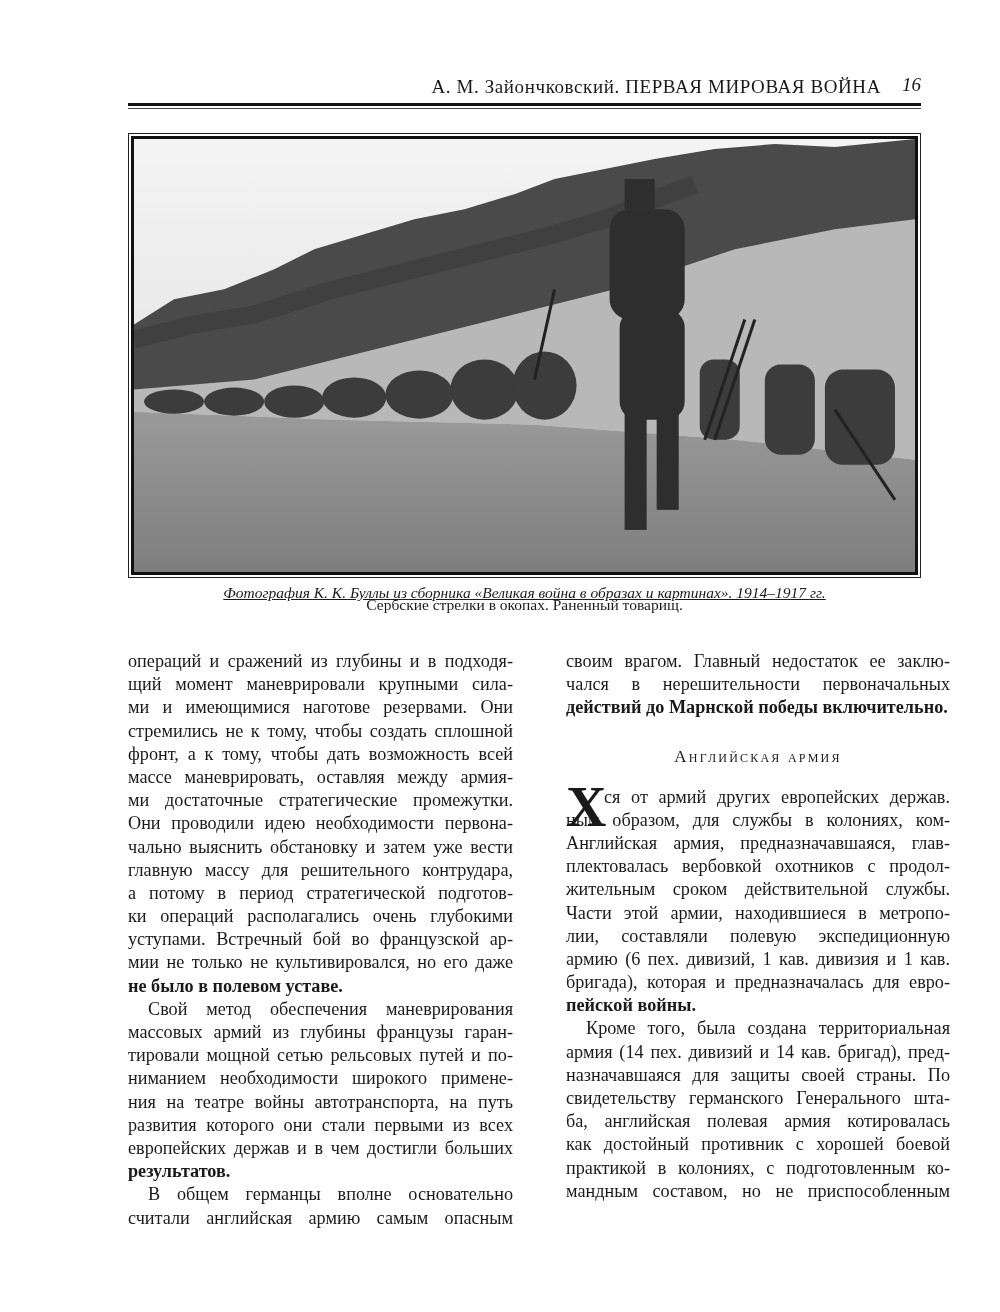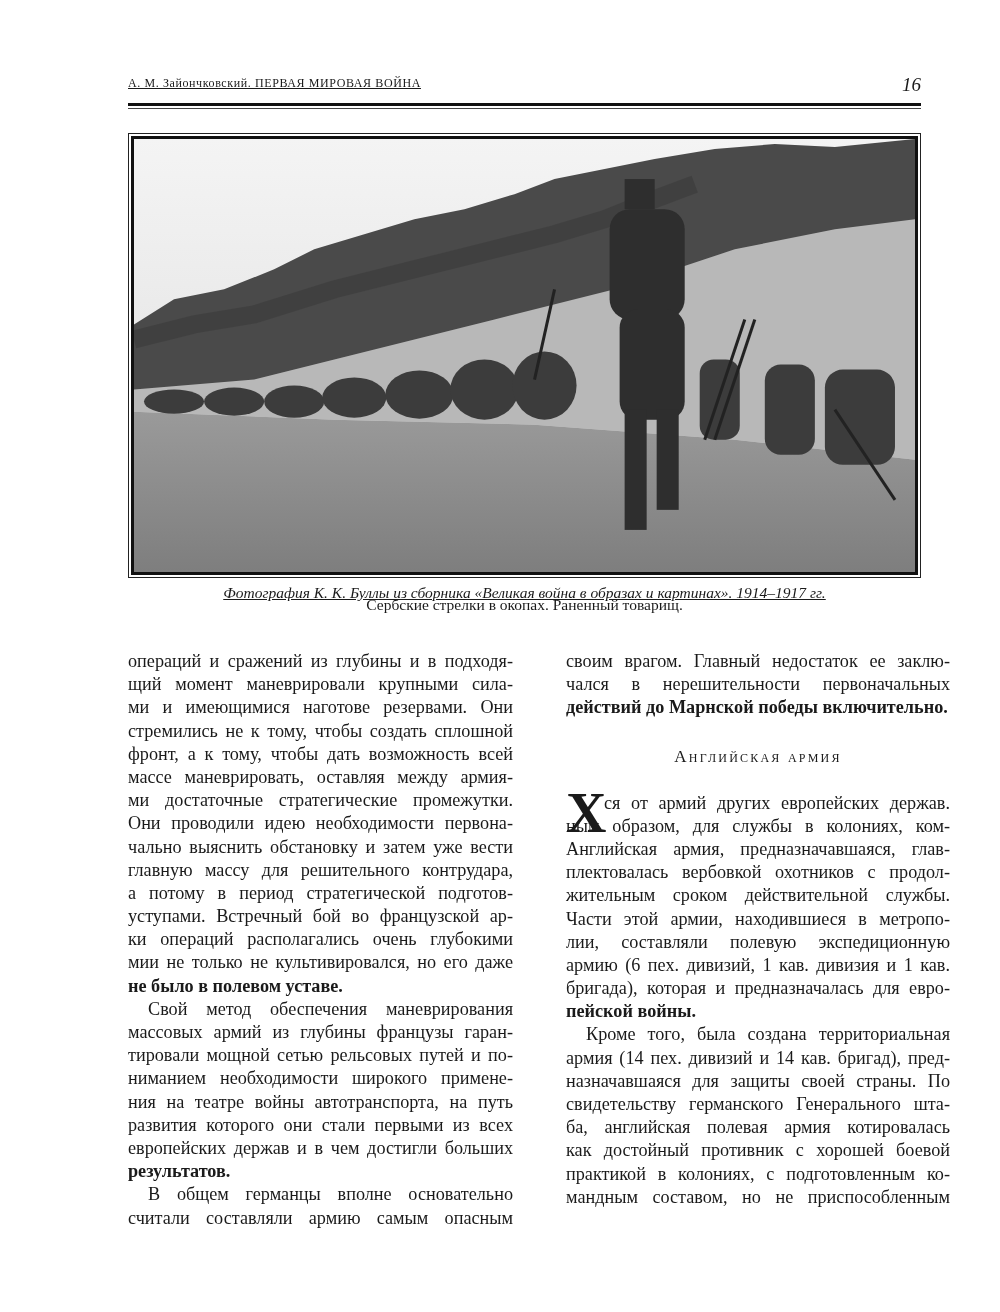--- a/index.html
+++ b/index.html
@@ -4,22 +4,22 @@
 <style>
   html, body { margin: 0; padding: 0; background: #ffffff; }
   body {
     width: 1000px; height: 1312px; position: relative; overflow: hidden;
     font-family: "Liberation Serif", "DejaVu Serif", serif; color: #1a1a1a;
   }
   .running-head {
     position: absolute; left: 128px; top: 74px; width: 793px; height: 24px;
   }
   .running-head .title {
-    position: absolute; left: 0; right: 40px; text-align: left;
-    font-size: 12px; letter-spacing: 0.6px; top: 2px; text-decoration: underline;
+    position: absolute; left: 0; right: 40px; text-align: right;
+    font-size: 19px; letter-spacing: 0.6px; top: 2px;
   }
   .running-head .folio {
     position: absolute; right: 0; top: 0; font-size: 19px; font-style: italic;
   }
   .rule-thick { position: absolute; left: 128px; width: 793px; top: 103px; height: 3px; background: #111; }
   .rule-thin { position: absolute; left: 128px; width: 793px; top: 108px; height: 1px; background: #444; }
 
   .photo-frame {
     position: absolute; left: 128px; top: 133px; width: 793px; height: 445px;
     box-sizing: border-box; border: 1px solid #222; padding: 2px; background: #fff;
@@ -40,21 +40,21 @@
     position: absolute; top: 650px; width: 385px; font-size: 18.2px; line-height: 23.2px;
     text-align: justify;
   }
   .column.left { left: 128px; }
   .column.right { left: 566px; width: 384px; }
   .line { display: block; text-align: justify; text-align-last: justify; white-space: nowrap; height: 23.2px; }
   .line.last { text-align-last: left; font-weight: bold; }
   .line.indent { padding-left: 20px; }
   .section-heading {
     display: block; text-align: center; font-size: 17px; letter-spacing: 2.2px;
-    margin-top: 25px; margin-bottom: 27px; height: 20px; font-variant: small-caps;
+    margin-top: 25px; margin-bottom: 21px; height: 20px; font-variant: small-caps;
   }
   .dropcap-wrap { position: relative; }
   .dropcap {
     position: absolute; left: 0; top: -4px; font-size: 56px; line-height: 50px; font-weight: bold;
   }
   .line.dc { padding-left: 38px; }
 </style>
 </head>
 <body>
 
@@ -126,34 +126,34 @@
   <span class="line">щий момент маневрировали крупными сила-</span>
   <span class="line">ми и имеющимися наготове резервами. Они</span>
   <span class="line">стремились не к тому, чтобы создать сплошной</span>
   <span class="line">фронт, а к тому, чтобы дать возможность всей</span>
   <span class="line">массе маневрировать, оставляя между армия-</span>
   <span class="line">ми достаточные стратегические промежутки.</span>
   <span class="line">Они проводили идею необходимости первона-</span>
   <span class="line">чально выяснить обстановку и затем уже вести</span>
   <span class="line">главную массу для решительного контрудара,</span>
   <span class="line">а потому в период стратегической подготов-</span>
+  <span class="line">ки операций располагались очень глубокими</span>
   <span class="line">уступами. Встречный бой во французской ар-</span>
-  <span class="line">ки операций располагались очень глубокими</span>
   <span class="line">мии не только не культивировался, но его даже</span>
   <span class="line last">не было в полевом уставе.</span>
   <span class="line indent">Свой метод обеспечения маневрирования</span>
   <span class="line">массовых армий из глубины французы гаран-</span>
   <span class="line">тировали мощной сетью рельсовых путей и по-</span>
   <span class="line">ниманием необходимости широкого примене-</span>
   <span class="line">ния на театре войны автотранспорта, на путь</span>
   <span class="line">развития которого они стали первыми из всех</span>
   <span class="line">европейских держав и в чем достигли больших</span>
   <span class="line last">результатов.</span>
   <span class="line indent">В общем германцы вполне основательно</span>
-  <span class="line">считали составляли армию самым опасным</span>
+  <span class="line">считали английская армию самым опасным</span>
 </div>
 
 <div class="column right">
   <span class="line">своим врагом. Главный недостаток ее заклю-</span>
   <span class="line">чался в нерешительности первоначальных</span>
   <span class="line last">действий до Марнской победы включительно.</span>
 
   <span class="section-heading">Английская армия</span>
 
   <div class="dropcap-wrap">

